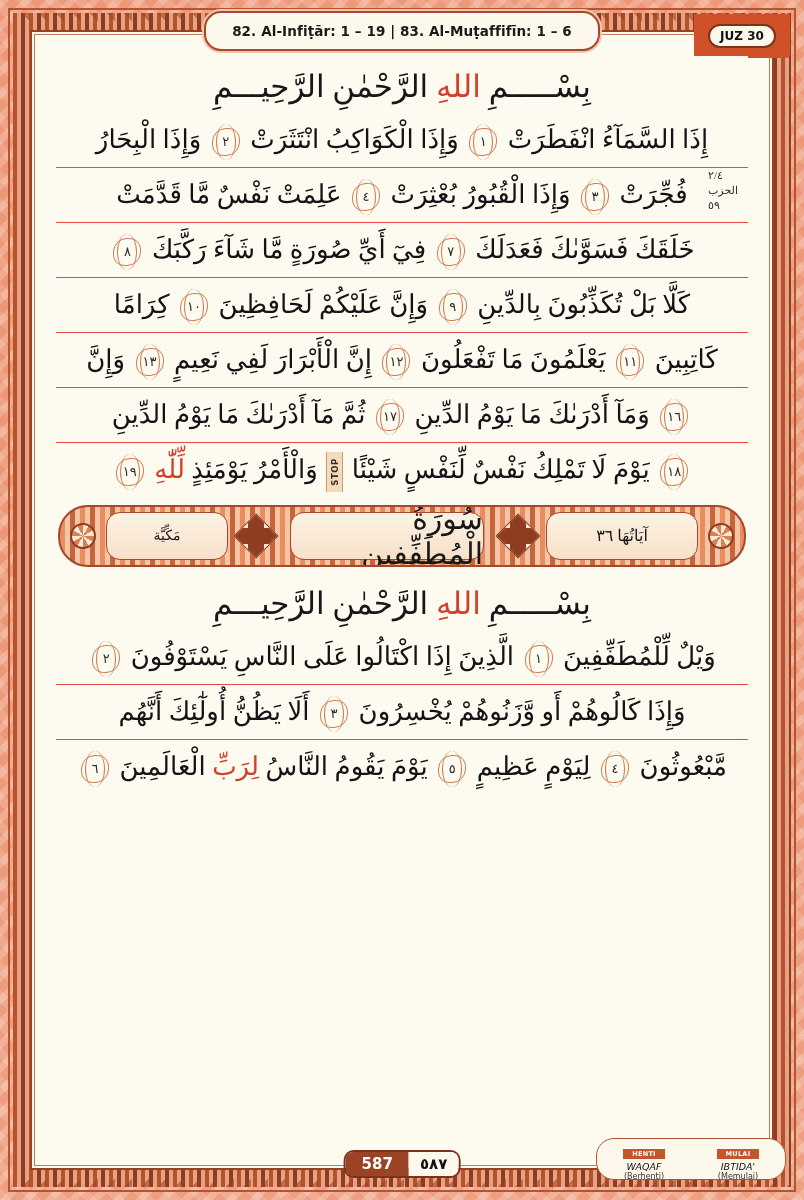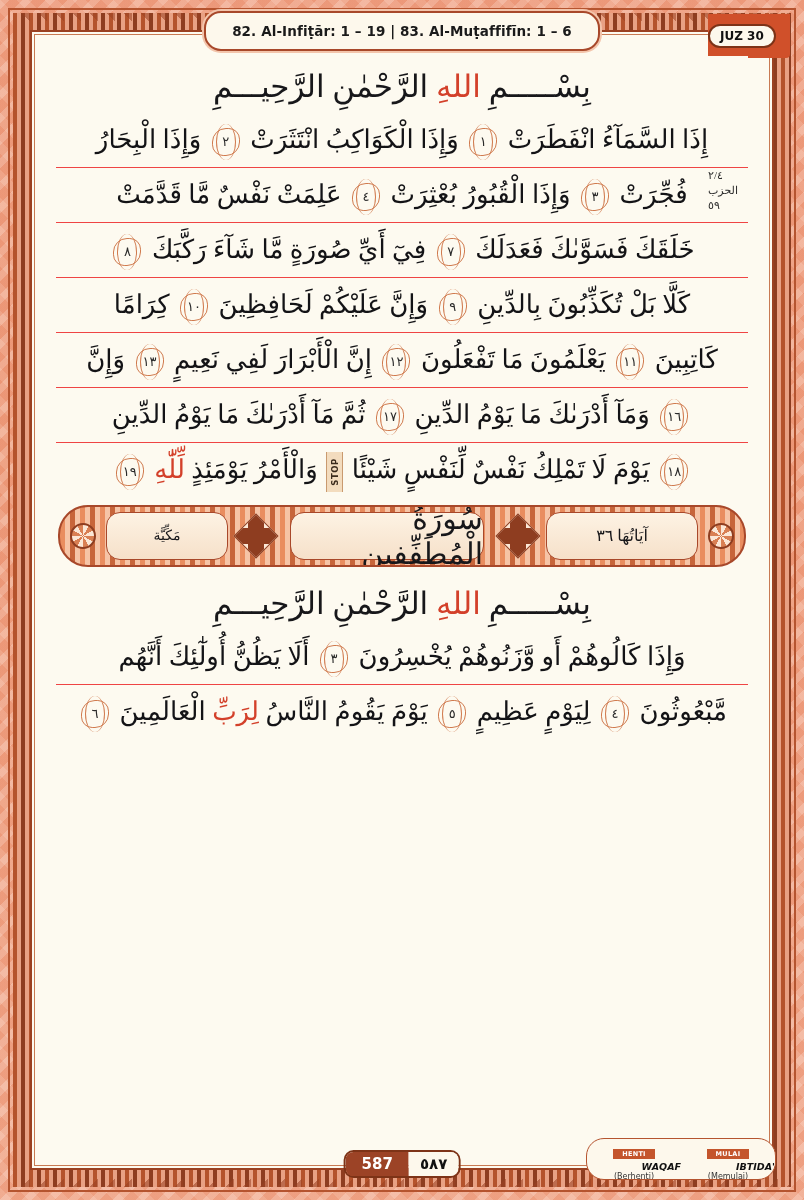--- a/index.html
+++ b/index.html
@@ -84,23 +84,23 @@
     padding:10px 26px;
     font-size:13.5px;
     font-weight:bold;
     color:#1a1a1a;
     letter-spacing:.1px;
     white-space:nowrap;
     box-shadow:0 0 0 2px #f3c5ac;
   }
   .juz-wrap{
     position:absolute; right:14px; top:14px;
-    width:82px;height:44px;
+    width:96px;height:44px;
     background:#d0502a;
-    display:flex;align-items:center;
+    display:flex;align-items:center;justify-content:center;
     border-radius:0 0 4px 0;
   }
   .juz-pill{
     background:#fdf8ec;
     border:2px solid #7d3317;
     border-radius:12px;
     font-size:12px; font-weight:bold; color:#111;
     padding:3px 10px;
   }
 
@@ -262,38 +262,38 @@
     border:2px solid #7d3317;
     border-radius:10px;
     overflow:hidden;
     font-weight:bold;
     font-size:15px;
   }
   .page-num .lat{background:#9c4326;color:#fff;padding:3px 16px;}
   .page-num .ara{background:#fdf8ec;color:#111;padding:3px 11px;font-family:"DejaVu Sans",sans-serif;}
 
   .legend{
-    position:absolute; right:28px; bottom:10px;
+    position:absolute; right:18px; bottom:10px;
     width:188px;height:40px;
     background:#fdf8ec;
     border:1.5px solid #b5542f;
     border-radius:18px;
     display:flex;
     overflow:hidden;
     margin-top:12px;
   }
   .legend-col{
     flex:1;text-align:center;padding-top:2px;
   }
   .legend-tag{
     font-size:6.5px;font-weight:bold;color:#fff;
     background:#c4552c;display:inline-block;
     padding:1px 9px;letter-spacing:.3px;
   }
-  .legend-main{font-size:9.5px;font-weight:bold;font-style:italic;color:#111;margin-top:1px;text-align:right;}
+  .legend-main{font-size:9.5px;font-weight:normal;font-style:italic;color:#111;margin-top:1px;}
   .legend-sub{font-size:8px;color:#333;}
 </style>
 </head>
 <body>
 
 <div class="page">
 
   <div class="frame-band"></div>
   <div class="frame-teeth"></div>
   <div class="frame-outer"></div>
@@ -342,20 +342,21 @@
       <div class="sb-diamond"></div>
       <div class="sb-panel sb-side left">آيَاتُهَا ٣٦</div>
       <div class="sb-end"></div>
     </div>
 
     <div class="bism">
       <span>بِسْـــــمِ </span><span class="lafz">اللهِ</span><span> الرَّحْمٰنِ الرَّحِيـــمِ</span>
     </div>
 
     <div id="s83-lines">
+        <div class="ayah-line"><span class="">وَيْلٌ لِّلْمُطَفِّفِينَ</span> <span class="vnum"><span>١</span></span> <span class="">الَّذِينَ إِذَا اكْتَالُوا عَلَى النَّاسِ يَسْتَوْفُونَ</span> <span class="vnum"><span>٢</span></span> </div>
         <div class="ayah-line"><span class="">وَإِذَا كَالُوهُمْ أَو وَّزَنُوهُمْ يُخْسِرُونَ</span> <span class="vnum"><span>٣</span></span> <span class="">أَلَا يَظُنُّ أُولٰٓئِكَ أَنَّهُم</span> </div>
         <div class="ayah-line"><span class="">مَّبْعُوثُونَ</span> <span class="vnum"><span>٤</span></span> <span class="">لِيَوْمٍ عَظِيمٍ</span> <span class="vnum"><span>٥</span></span> <span class="">يَوْمَ يَقُومُ النَّاسُ </span> <span class="red">لِرَبِّ</span> <span class=""> الْعَالَمِينَ</span> <span class="vnum"><span>٦</span></span> </div>
       </div>
   </div>
 
   <div class="footer">
     <div class="page-num">
       <div class="lat">587</div>
       <div class="ara">٥٨٧</div>
     </div>

